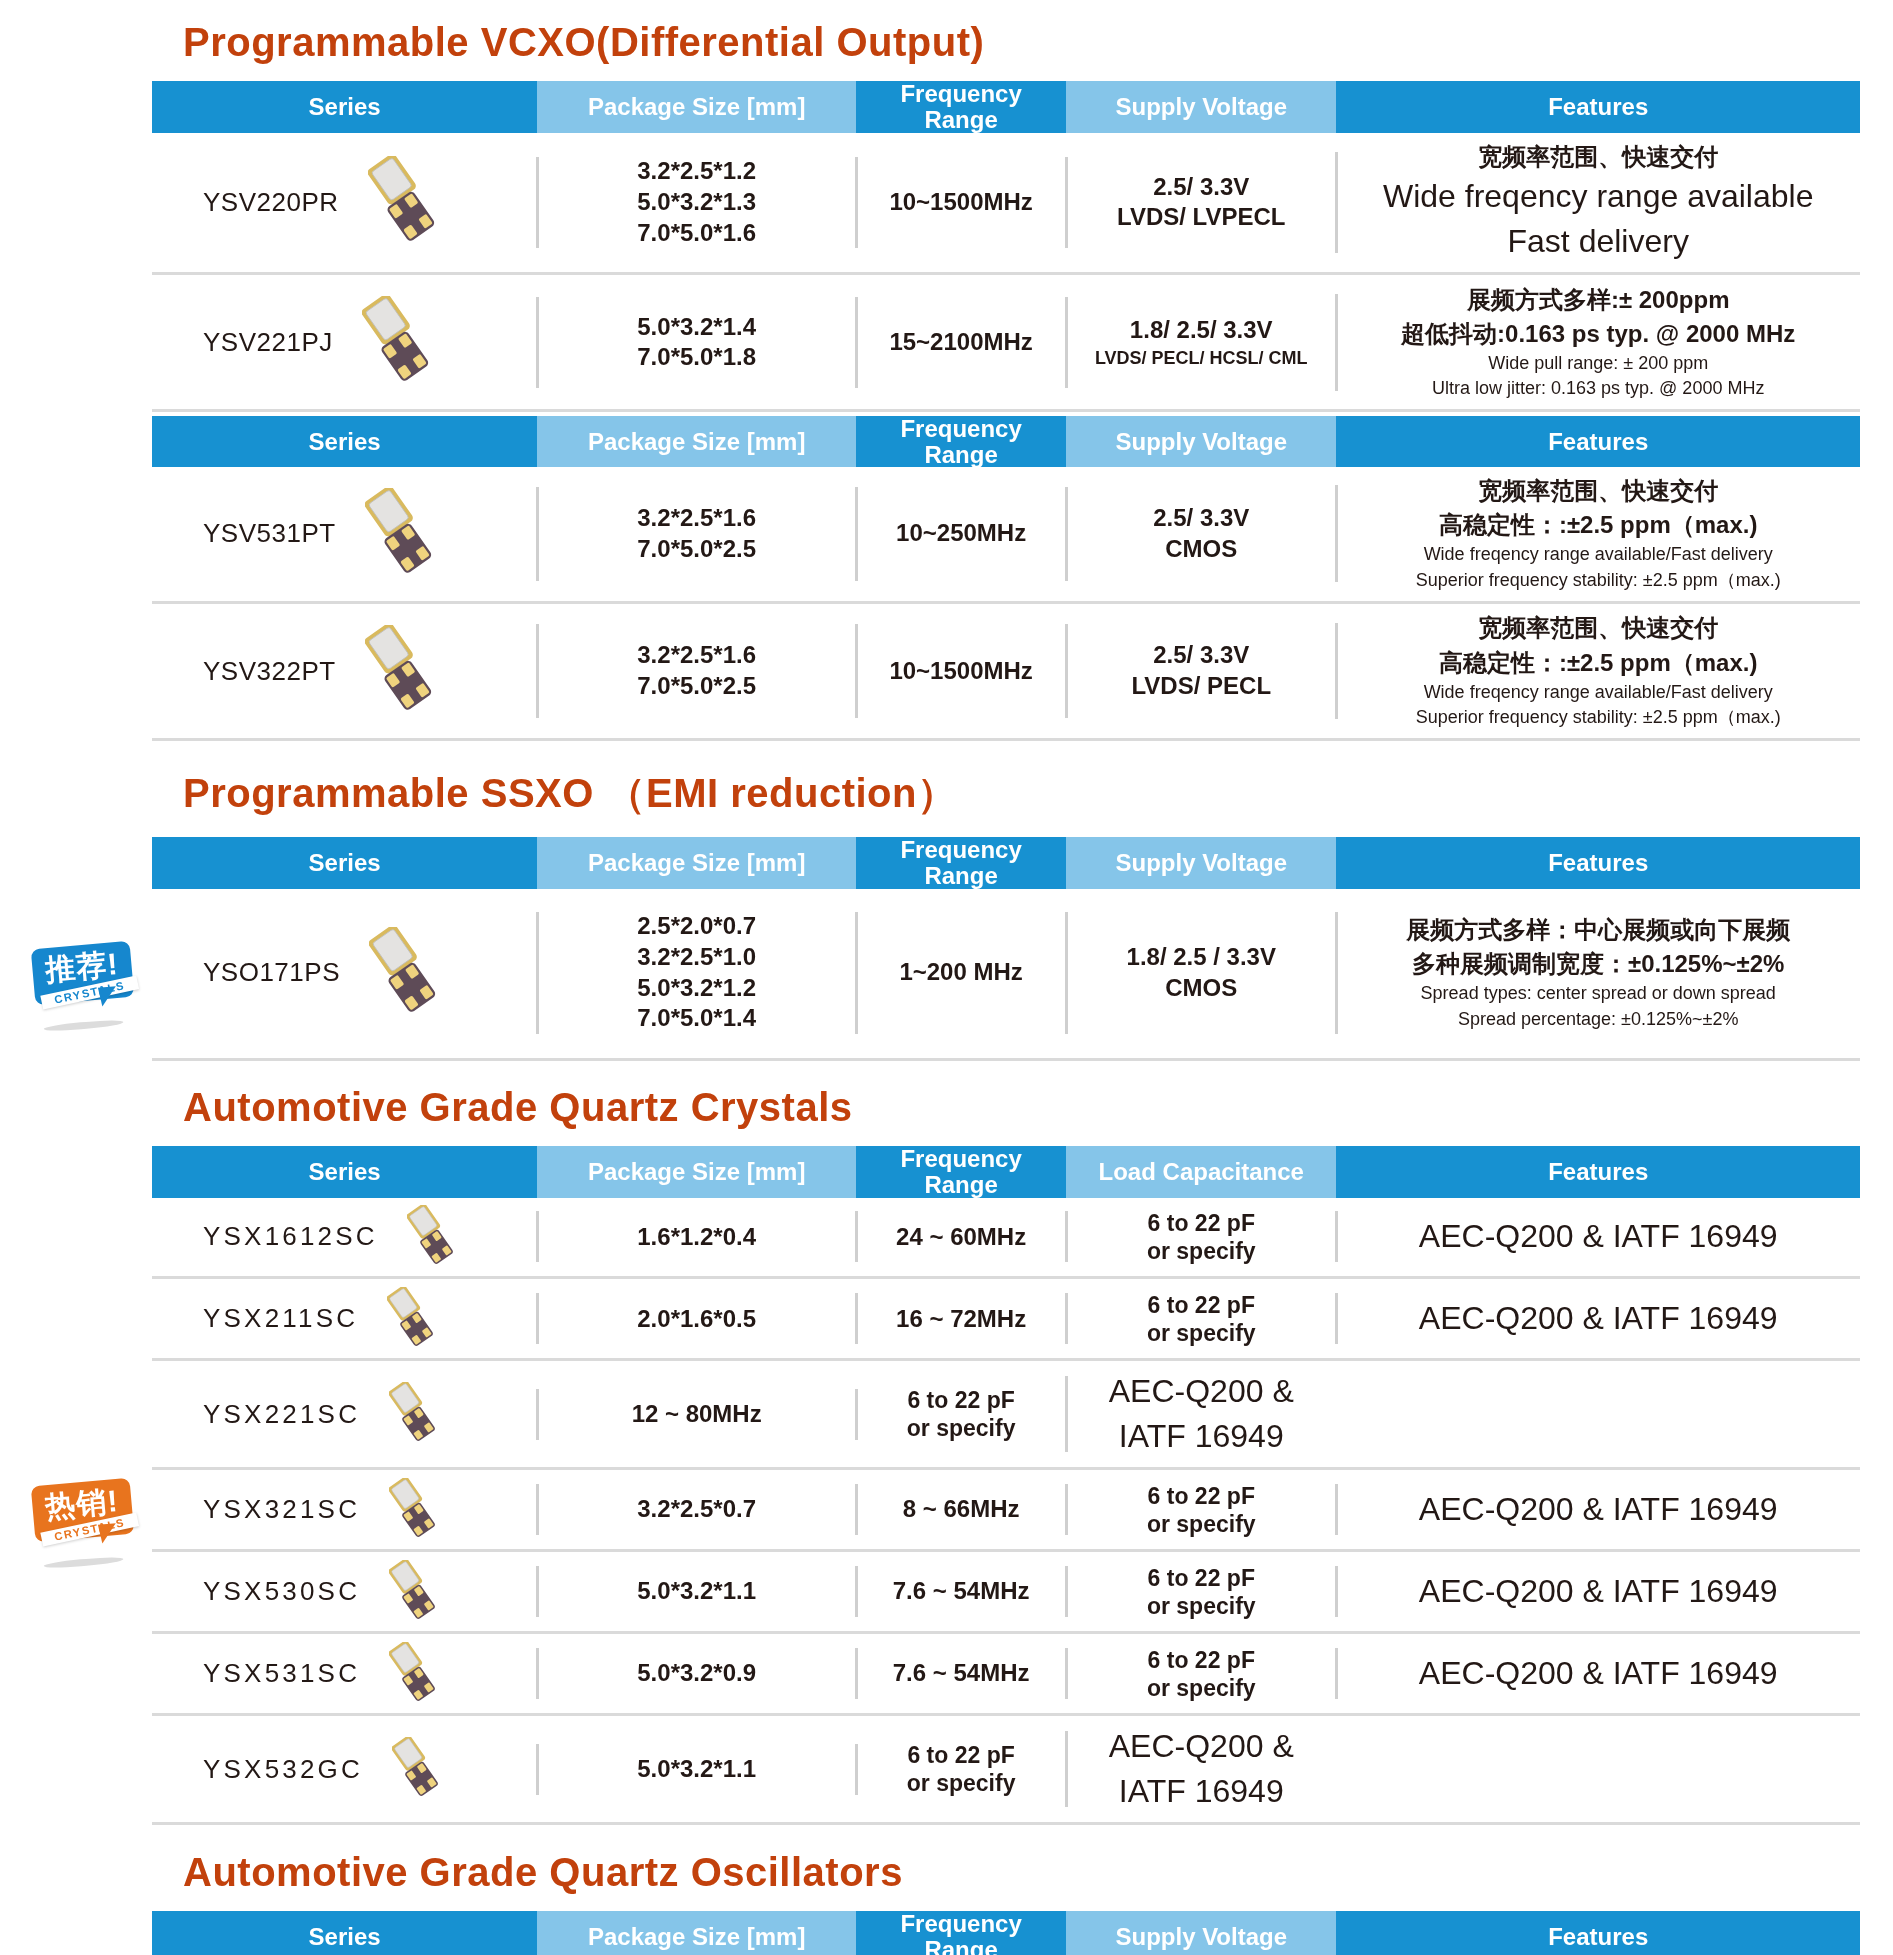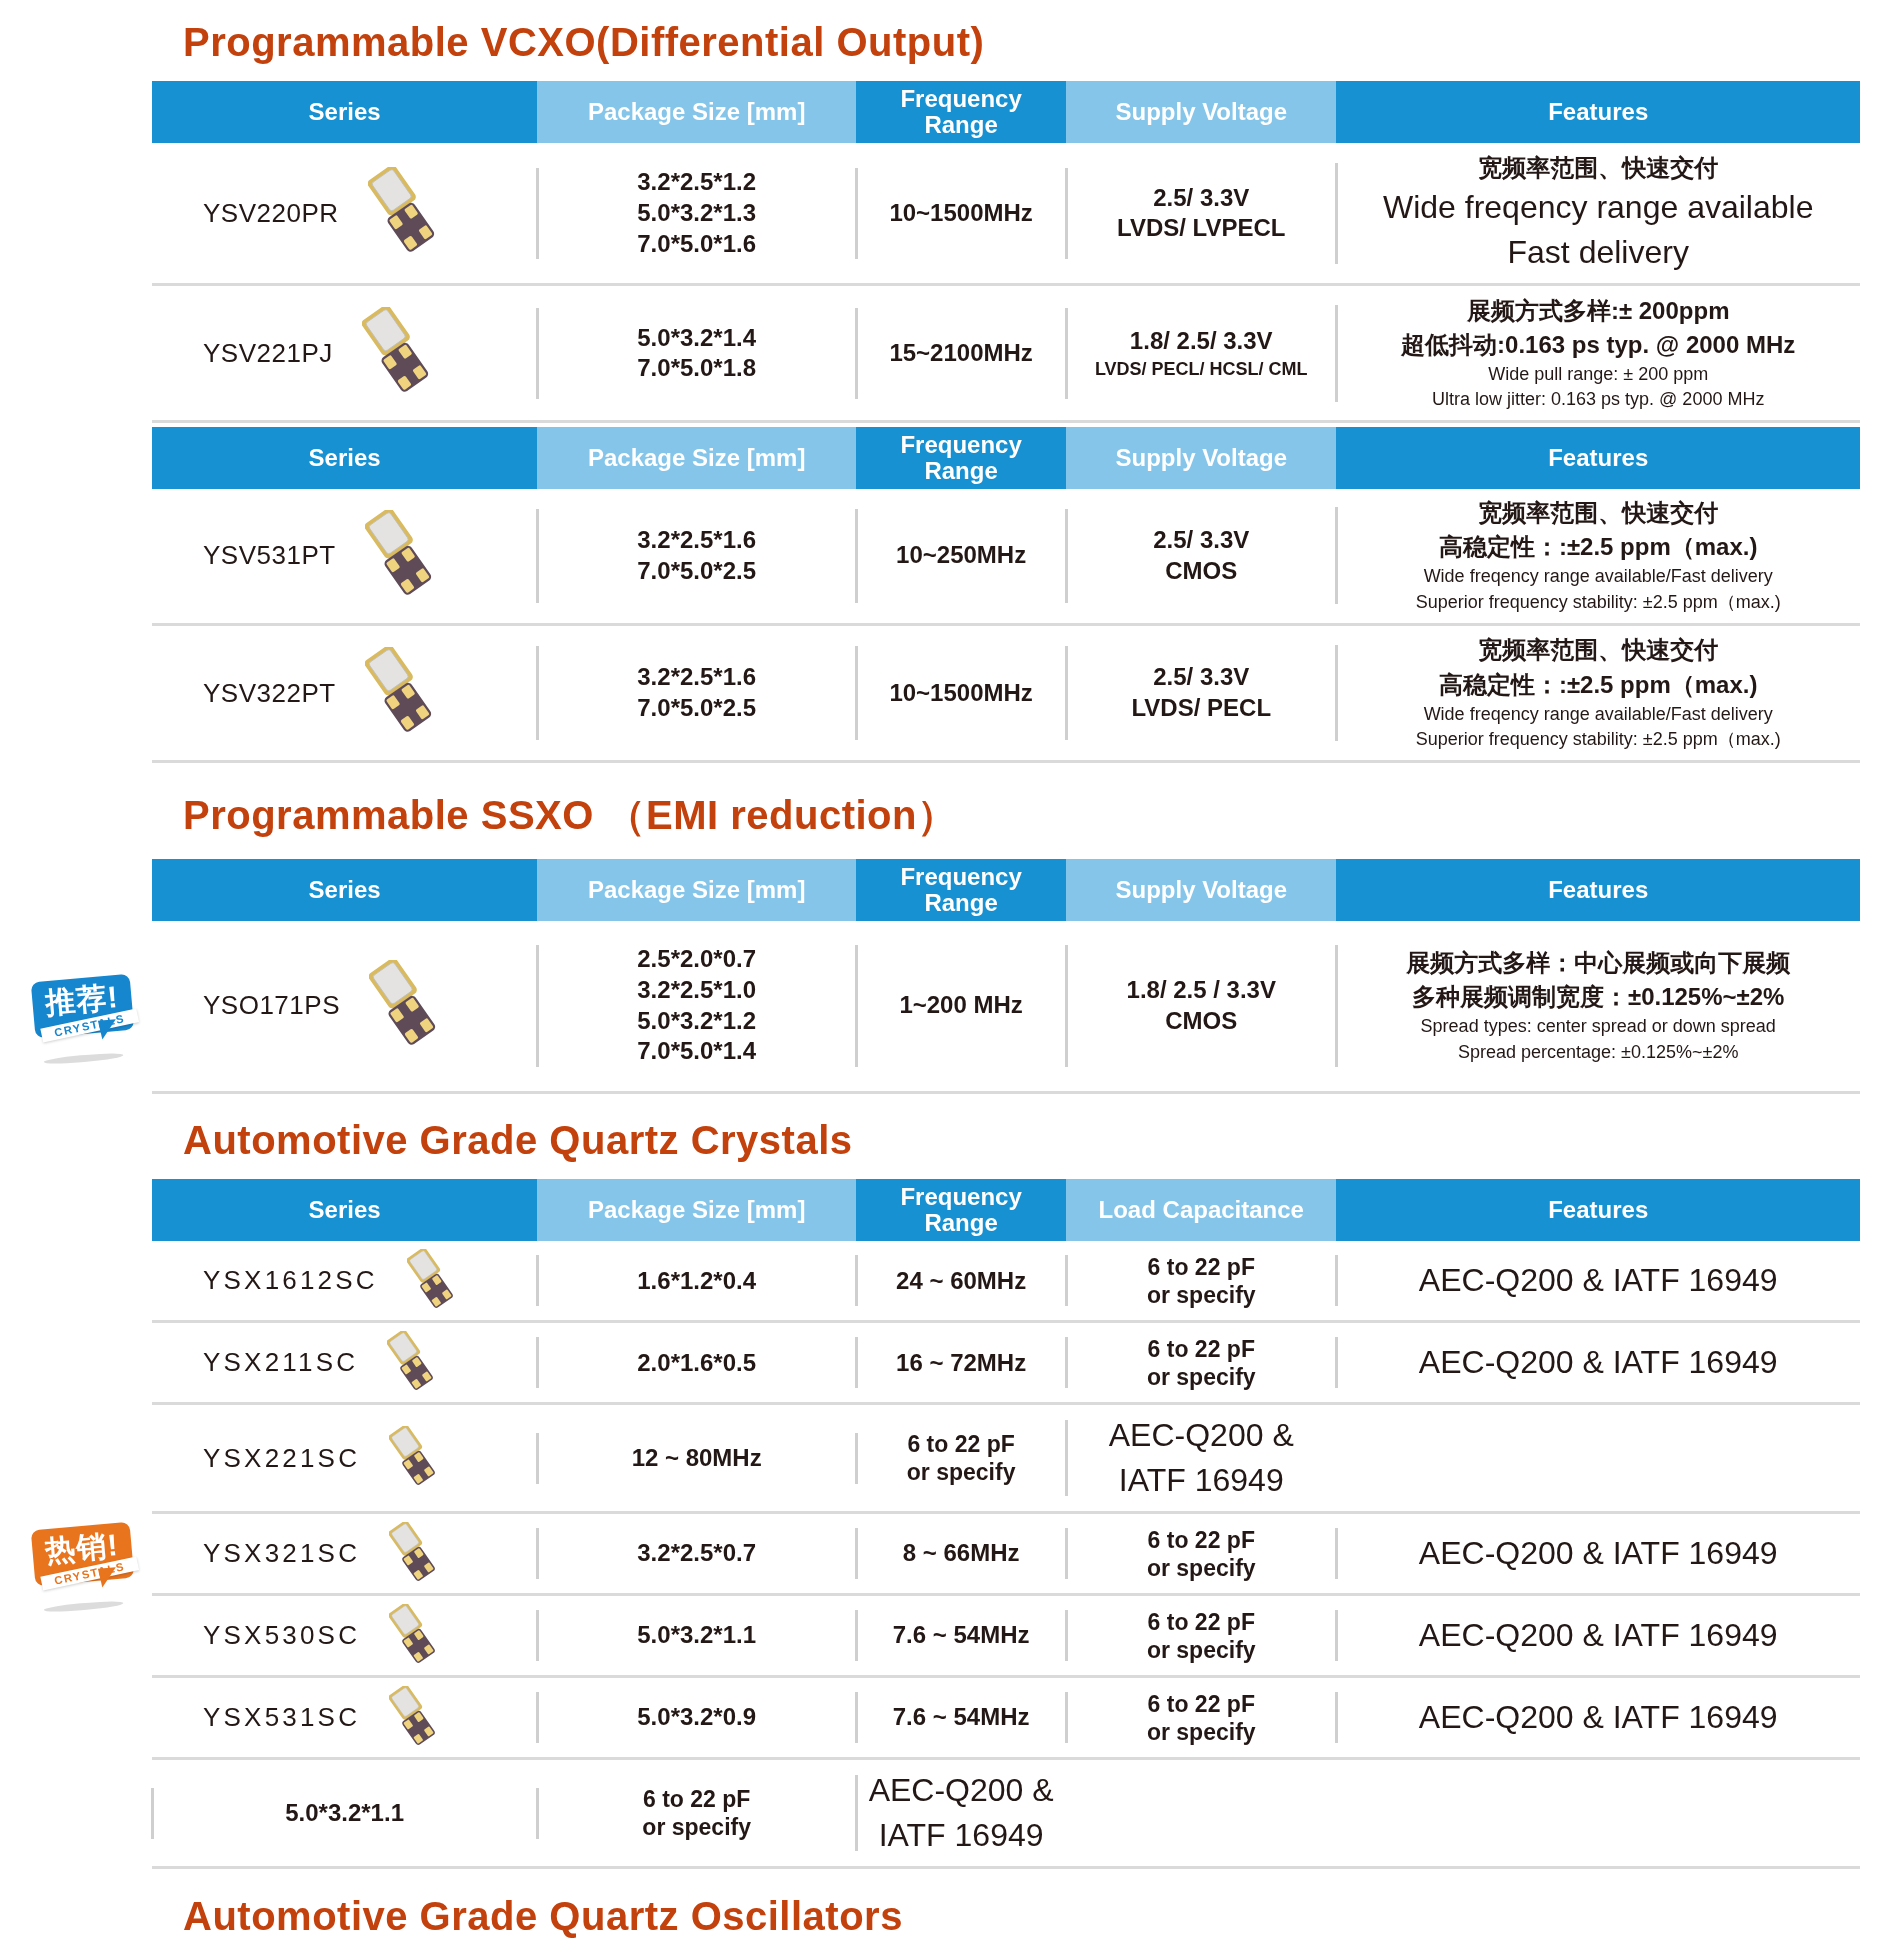--- a/index.html
+++ b/index.html
@@ -2,21 +2,21 @@
 <html style="font-size:8.5px"><head>
 <meta charset="utf-8">
 <style>
   html,body{margin:0;padding:0;background:#fff;}
   body{width:1894px;font-family:"Liberation Sans","DejaVu Sans",sans-serif;color:#231815;}
   .page{position:relative;width:1894px;min-height:1955px;padding-top:9.6px;box-sizing:border-box;}
   .section{padding-left:152px;margin-bottom:3.2px;}
   .title{font-size:40px;font-weight:bold;color:#c2410c;letter-spacing:0.5px;margin:24.6px 0 16px 31px;}
   .section:first-of-type .title{margin-top:10.7px;}
   .table{width:1708px;}
-  .thead{display:grid;grid-template-columns:721fr 597fr 393fr 506fr 980fr;height:62px;}
+  .thead{display:grid;grid-template-columns:721fr 597fr 393fr 506fr 980fr;height:51px;}
   .hcell{display:flex;align-items:center;justify-content:center;text-align:center;
          color:#fff;font-size:24px;font-weight:bold;line-height:1.08;padding:0 5.3px;box-sizing:border-box;}
   .hcell:nth-child(odd){background:#1791D1;}
   .hcell:nth-child(even){background:#85C5E9;}
   .tbody{width:100%;}
   .row{display:grid;grid-template-columns:721fr 597fr 393fr 506fr 980fr;align-items:center;
        border-bottom:3.7px solid #DADADA;position:relative;}
   .cell{position:relative;display:flex;flex-direction:column;align-items:center;justify-content:center;
         padding:7.5px 6.4px;box-sizing:border-box;min-height:inherit;text-align:center;}
   .cell:not(.c-series)::before{content:'';position:absolute;left:-1.1px;top:14%;bottom:14%;width:2.7px;background:#CFCFCF;}
@@ -380,20 +380,26 @@
             </div>
     <div class="cell c-4">
               <div class="c4-line">6 to 22 pF</div>
               <div class="c4-line">or specify</div>
             </div>
     <div class="cell c-feat">
               <div class="feat-line en">AEC-Q200 &amp; IATF 16949</div>
             </div>
   </div>
           <div class="row">
+    <div class="cell c-series">
+      <span class="series-name">YSX532GC</span>
+      <svg class="chip" viewBox="0 0 130 165">
+                <use href="#chipsym"></use>
+              </svg>
+    </div>
     <div class="cell c-pkg">
               <div class="pkg-line">5.0*3.2*1.1</div>
             </div>
     <div class="cell c-4">
               <div class="c4-line">6 to 22 pF</div>
               <div class="c4-line">or specify</div>
             </div>
     <div class="cell c-feat">
               <div class="feat-line en">AEC-Q200 &amp; IATF 16949</div>
             </div>

